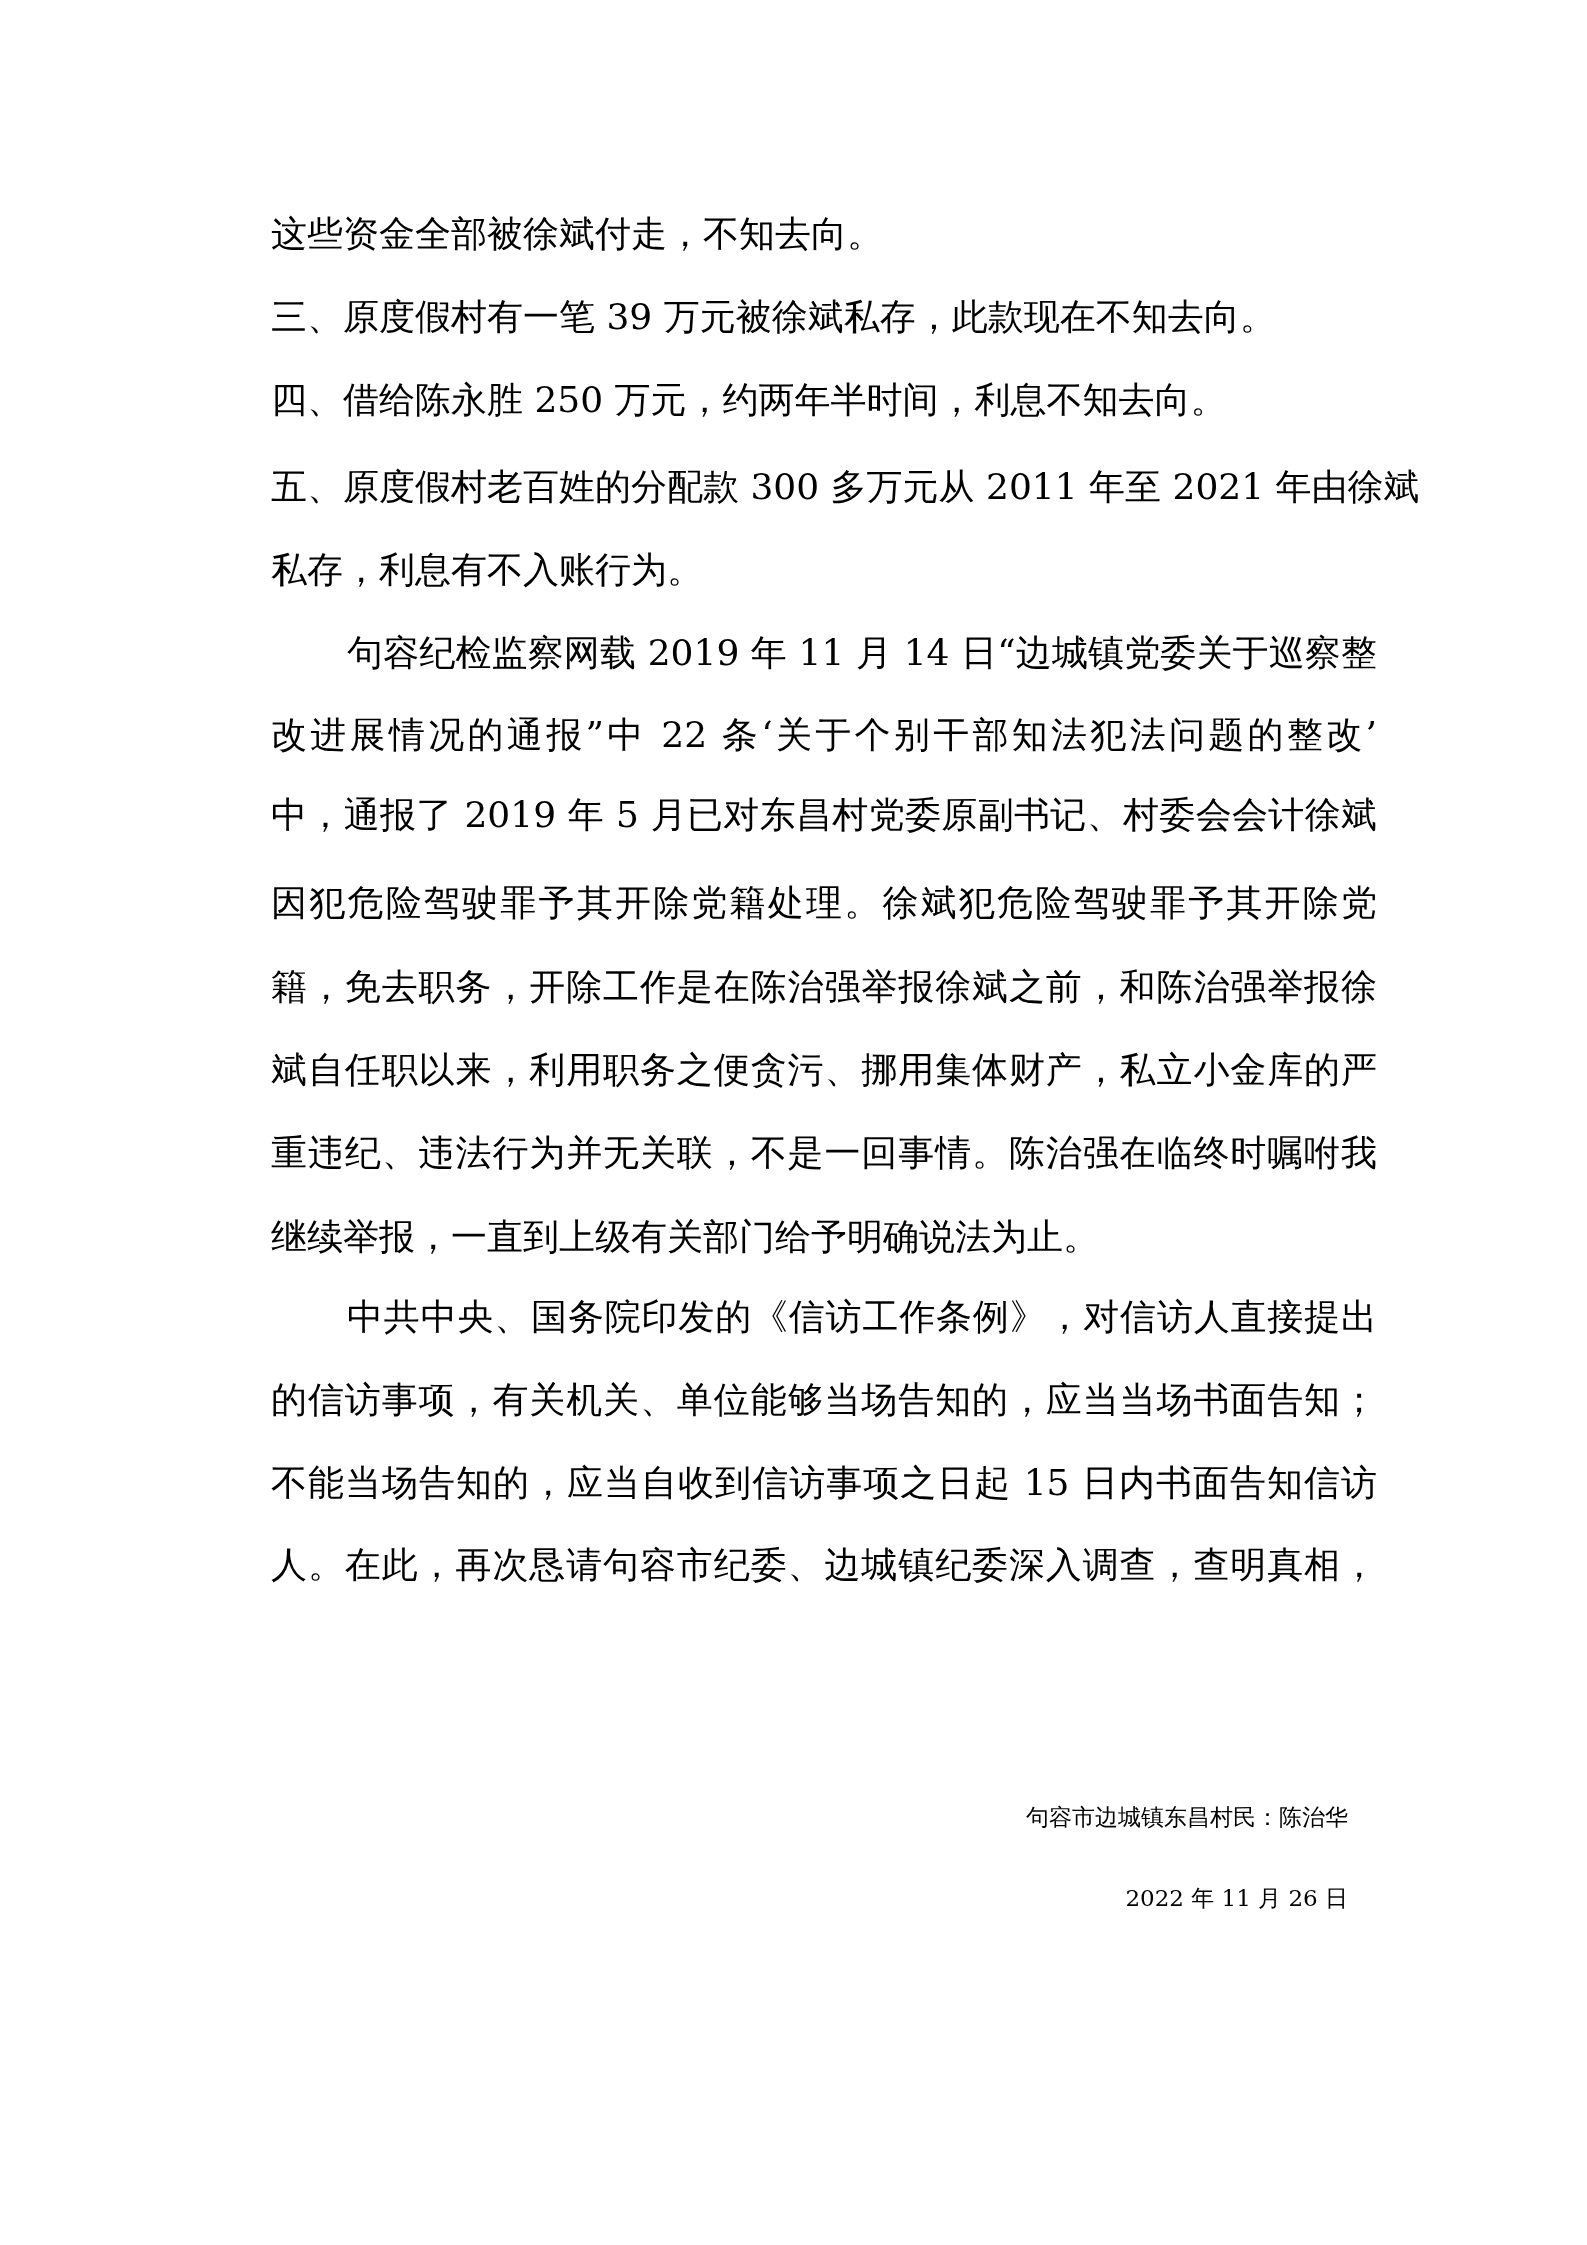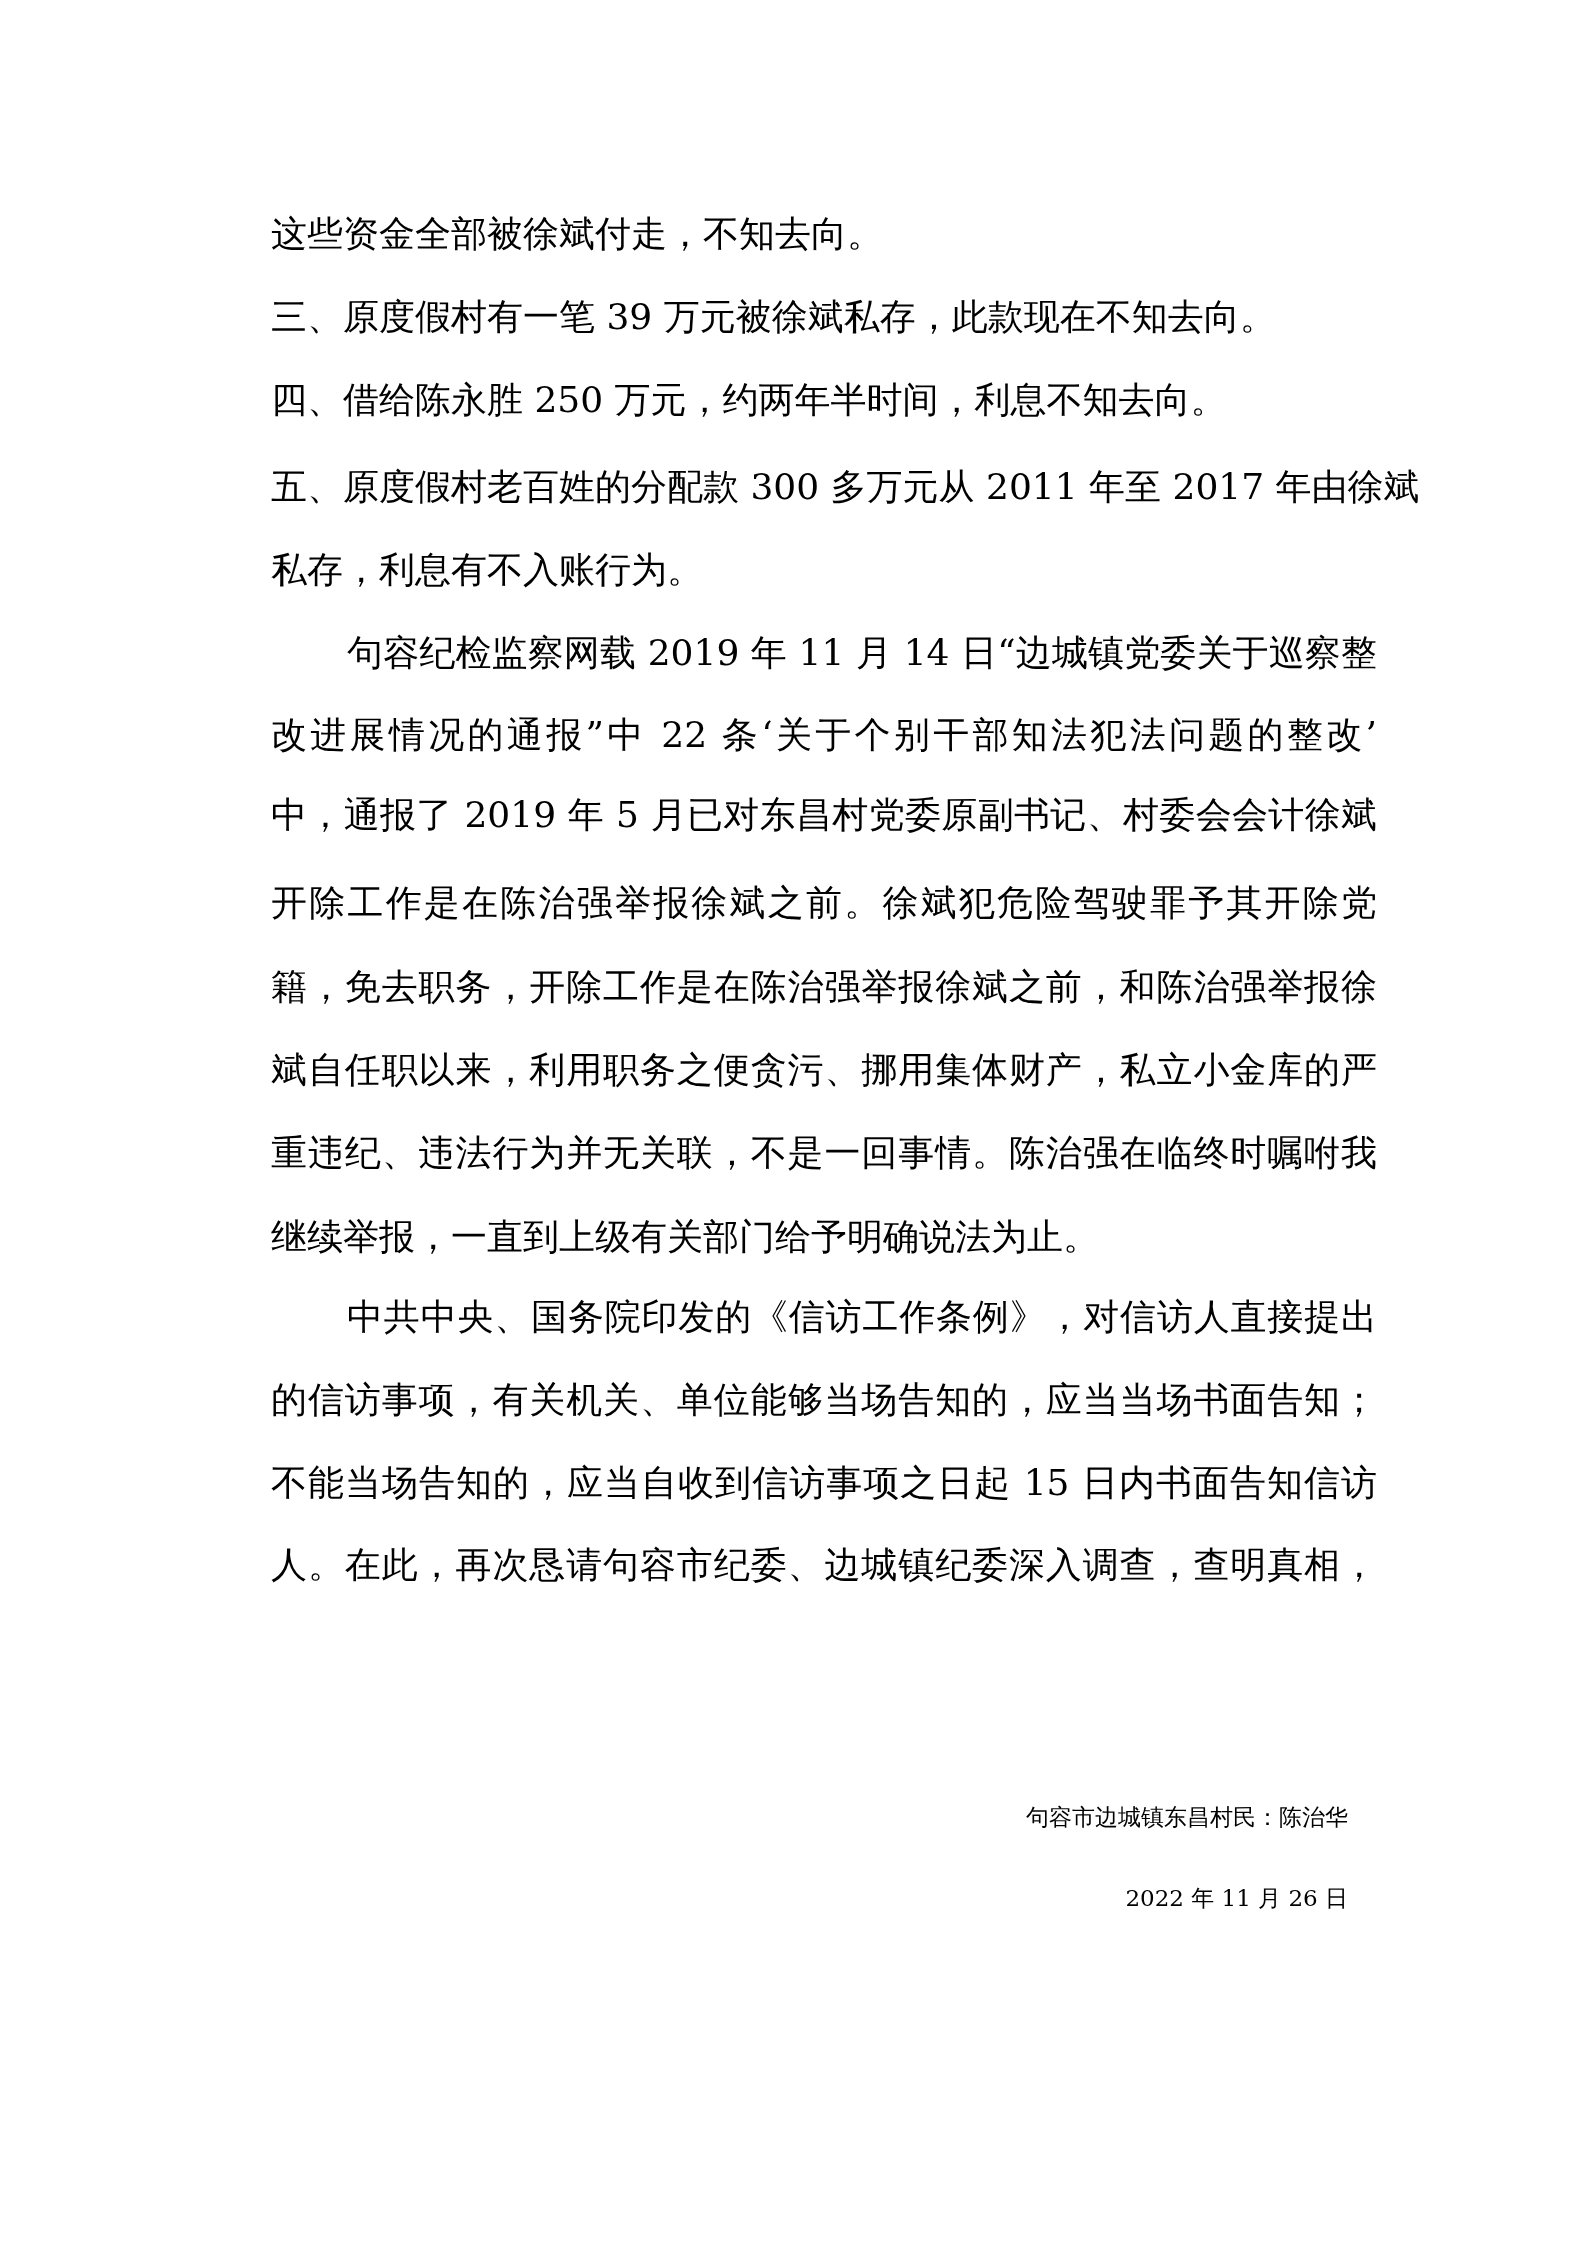--- a/index.html
+++ b/index.html
@@ -53,27 +53,27 @@
     text-align: right;
   }
 </style>
 </head>
 <body>
 
 <div class="page">
   <div class="line last" style="top:209px">这些资金全部被徐斌付走，不知去向。</div>
   <div class="line last" style="top:292px">三、原度假村有一笔 39 万元被徐斌私存，此款现在不知去向。</div>
   <div class="line last" style="top:375px">四、借给陈永胜 250 万元，约两年半时间，利息不知去向。</div>
-  <div class="line full" style="top:462px">五、原度假村老百姓的分配款 300 多万元从 2011 年至 2017 年由徐斌</div>
+  <div class="line full" style="top:462px">五、原度假村老百姓的分配款 300 多万元从 2011 年至 2021 年由徐斌</div>
   <div class="line last" style="top:545px">私存，利息有不入账行为。</div>
 
   <div class="line full indent" style="top:628px">句容纪检监察网载 2019 年 11 月 14 日“边城镇党委关于巡察整</div>
   <div class="line full" style="top:710px">改进展情况的通报”中 22 条‘关于个别干部知法犯法问题的整改’</div>
   <div class="line full" style="top:790px">中，通报了 2019 年 5 月已对东昌村党委原副书记、村委会会计徐斌</div>
-  <div class="line full" style="top:878px">开除工作是在陈治强举报徐斌之前。徐斌犯危险驾驶罪予其开除党</div>
+  <div class="line full" style="top:878px">因犯危险驾驶罪予其开除党籍处理。徐斌犯危险驾驶罪予其开除党</div>
   <div class="line full" style="top:1045px">斌自任职以来，利用职务之便贪污、挪用集体财产，私立小金库的严</div>
   <div class="line full" style="top:962px">籍，免去职务，开除工作是在陈治强举报徐斌之前，和陈治强举报徐</div>
   <div class="line full" style="top:1128px">重违纪、违法行为并无关联，不是一回事情。陈治强在临终时嘱咐我</div>
   <div class="line last" style="top:1212px">继续举报，一直到上级有关部门给予明确说法为止。</div>
 
   <div class="line full indent" style="top:1292px">中共中央、国务院印发的《信访工作条例》，对信访人直接提出</div>
   <div class="line full" style="top:1375px">的信访事项，有关机关、单位能够当场告知的，应当当场书面告知；</div>
   <div class="line full" style="top:1458px">不能当场告知的，应当自收到信访事项之日起 15 日内书面告知信访</div>
   <div class="line full" style="top:1540px">人。在此，再次恳请句容市纪委、边城镇纪委深入调查，查明真相，</div>
 

